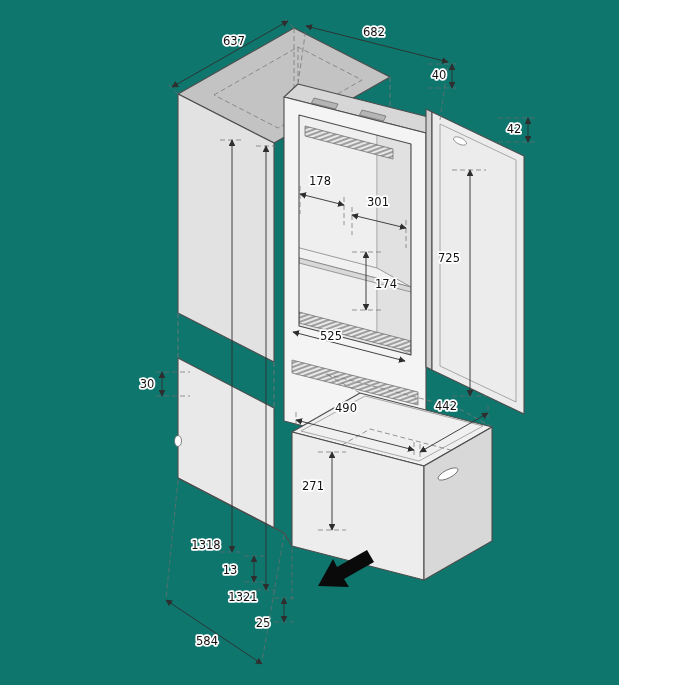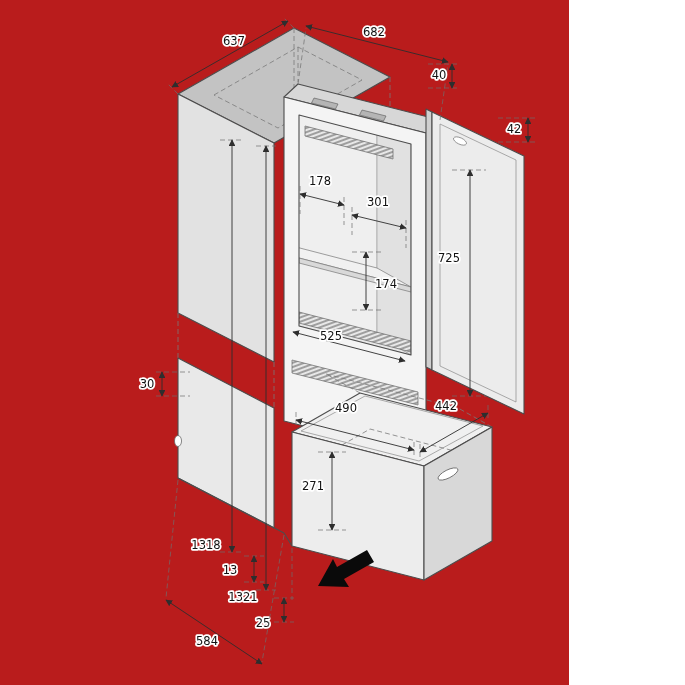--- a/index.html
+++ b/index.html
@@ -1,16 +1,16 @@
 <!DOCTYPE html>
 <html><head>
 <meta charset="utf-8">
 <style>
   html,body{margin:0;padding:0;background:#ffffff;}
-  .page{position:relative;width:569px;height:685px;background:#b91c1c;overflow:hidden;
+  .page{position:relative;width:619px;height:685px;background:#0f766e;overflow:hidden;
         font-family:"DejaVu Sans",sans-serif;}
   svg{display:block;}
   .outline{stroke:#4d4d4d;stroke-width:1.1;stroke-linejoin:round;}
   .thin{stroke:#8a8a8a;stroke-width:.7;fill:none;}
   .dash{stroke:#7a7a7a;stroke-width:.8;fill:none;stroke-dasharray:5 3;}
   .dim{stroke:#2e2e2e;stroke-width:.9;fill:none;}
   .ext{stroke:#6f6f6f;stroke-width:.7;fill:none;stroke-dasharray:5 3;}
   .dim-label{font-family:"DejaVu Sans",sans-serif;font-size:11.5px;fill:#111;
              paint-order:stroke fill;stroke:#ffffff;stroke-width:3.5px;
              stroke-linejoin:round;text-anchor:middle;}

